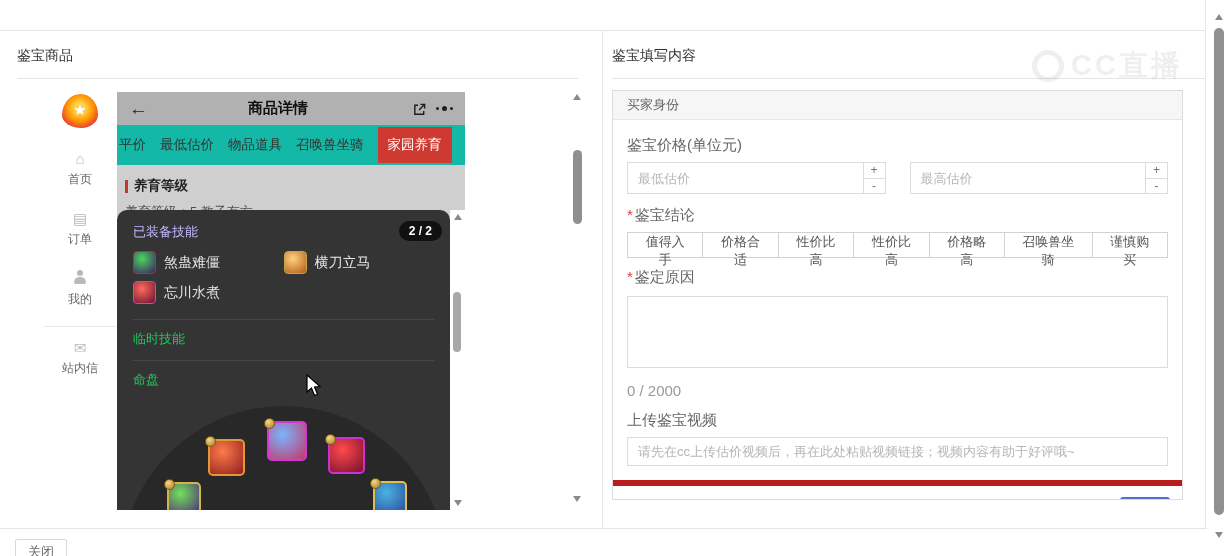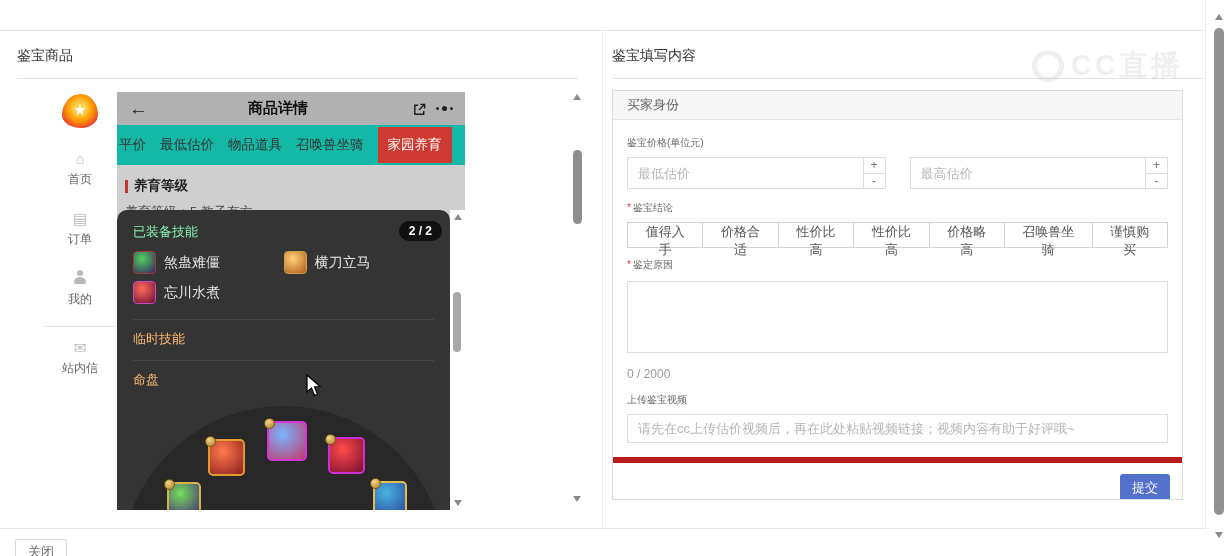--- a/index.html
+++ b/index.html
@@ -43,29 +43,29 @@
   .tab.active { background:var(--active_tab,#ce3a31); color:#fff; padding:9px 10px; }
 
   .p-section { padding:12px 8px 0; }
   .p-sec-title { font-size:13.5px; font-weight:bold; color:#1f1f1f; display:flex; align-items:center; }
   .red-bar { display:inline-block; width:3px; height:13px; background:#c0392f; margin-right:6px; }
   .p-sec-line { font-size:13px; color:#4f4f4f; margin-top:8px; }
 
   
   .overlay { position:absolute; left:117px; top:210px; width:333px; height:300px; background:#343434;
     border-radius:10px 10px 0 0; overflow:hidden; z-index:5; }
-  .ov-title { color:#86efac; font-size:13px; padding:13px 16px 0; }
+  .ov-title { color:#c4b5fd; font-size:13px; padding:13px 16px 0; }
   .ov-counter { position:absolute; right:8px; top:11px; background:rgba(10,10,10,.82); color:#fff;
     font-size:12px; font-weight:bold; padding:3px 10px; border-radius:11px; }
   .skills { display:flex; flex-wrap:wrap; padding:10px 16px 0; }
   .skill { width:50%; display:flex; align-items:center; margin-bottom:7px; }
   .skill-icon { width:23px; height:23px; border:1px solid #888; border-radius:4px; flex:none; }
   .skill-name { color:#e6e6e6; font-size:14px; margin-left:8px; }
   .ov-div { border-top:1px solid #474747; margin:8px 16px; }
-  .ov-sub { color:#fdba74; font-size:13px; padding:2px 16px 0; }
+  .ov-sub { color:#22c55e; font-size:13px; padding:2px 16px 0; }
   .destiny-circle { position:absolute; left:4px; top:196px; width:325px; height:325px; border-radius:50%; background:#282828; }
   .d-icon { position:absolute; border:2px solid; border-radius:5px; cursor:pointer; }
   .d-icon:nth-child(1){ left:50px;  top:272px; width:34px; height:34px; }
   .d-icon:nth-child(2){ left:91px;  top:229px; width:37px; height:37px; }
   .d-icon:nth-child(3){ left:150px; top:211px; width:40px; height:40px; }
   .d-icon:nth-child(4){ left:211px; top:227px; width:37px; height:37px; }
   .d-icon:nth-child(5){ left:256px; top:271px; width:34px; height:34px; }
   .d-badge { position:absolute; left:-5px; top:-5px; width:11px; height:11px; border-radius:50%;
     background:radial-gradient(circle at 35% 30%, #f4d98a, #a97a1e); border:1px solid #7a5a14; }
 
@@ -93,37 +93,37 @@
   .watermark { position:absolute; left:1032px; top:46px; display:flex; align-items:center; gap:7px; z-index:1; }
   .wm-ring { width:32px; height:32px; border:5px solid rgba(120,120,120,.12); border-radius:50%; }
   .wm-text { font-size:29px; font-weight:bold; letter-spacing:3px; color:rgba(120,120,120,.12); }
 
   
   .card { position:absolute; left:612px; top:90px; width:571px; height:410px; background:#fff;
     border:1px solid #dcdcdc; overflow:hidden; }
   .card-bar { height:29px; background:#f6f6f6; border-bottom:1px solid #e6e6e6; line-height:28px;
     padding:0 14px; font-size:13px; color:#666; }
   .card-body { padding:10px 14px 0; }
-  .f-label { font-size:10px; color:#666; margin:6px 0 7px; }
+  .f-label { font-size:15px; color:#666; margin:6px 0 7px; }
   .star { color:#e03b3b; margin-right:2px; }
   .price-row { display:flex; gap:24px; }
   .spin-input { flex:1; height:32px; border:1px solid #dcdcdc; display:flex; }
   .spin-input input { flex:1; min-width:0; border:none; outline:none; padding:0 10px; font-size:13px; color:#333; background:transparent; }
   .spin-input input::placeholder { color:#b6b6b6; }
   .spinner { width:22px; border-left:1px solid #dcdcdc; display:flex; flex-direction:column; }
   .spin-btn { flex:1; display:flex; align-items:center; justify-content:center; font-size:12px; color:#777; cursor:pointer; background:#fff; border:none; padding:0; }
   .spin-btn.up { border-bottom:1px solid #dcdcdc; }
   .mt12 { margin-top:12px; }
   .concl-group { display:flex; margin-top:2px; }
   .concl { height:26px; padding:0 13px; font-size:13px; color:#555; background:#fff;
     border:1px solid #d2d2d2; margin-left:-1px; cursor:pointer; }
   .concl:first-of-type { margin-left:0; }
   .reason-ta { width:100%; height:72px; border:1px solid #dcdcdc; resize:none; outline:none;
     margin-top:2px; padding:6px 8px; font-size:13px; font-family:inherit; color:#333; }
-  .counter { font-size:12px; color:#9a9a9a; margin:10px 0 6px; }
+  .counter { font-size:15px; color:#9a9a9a; margin:10px 0 6px; }
   .video-input { width:100%; height:29px; border:1px solid #dcdcdc; outline:none; padding:0 10px;
     font-size:13px; color:#737373; }
   .video-input::placeholder { color:#b6b6b6; }
   .card-footer { margin:14px -14px 0; border-top:6px solid #b91c1c; padding:11px 12px 0; text-align:right; }
   .submit { background:var(--accent,#5271cc); color:#fff; border:none; width:50px; height:27px;
     font-size:13px; border-radius:3px; cursor:pointer; }
 
   
   .close-btn { position:absolute; left:15px; top:539px; width:52px; height:26px; background:#fff;
     border:1px solid #d9d9d9; border-radius:2px; font-size:13px; color:#666; cursor:pointer; }

